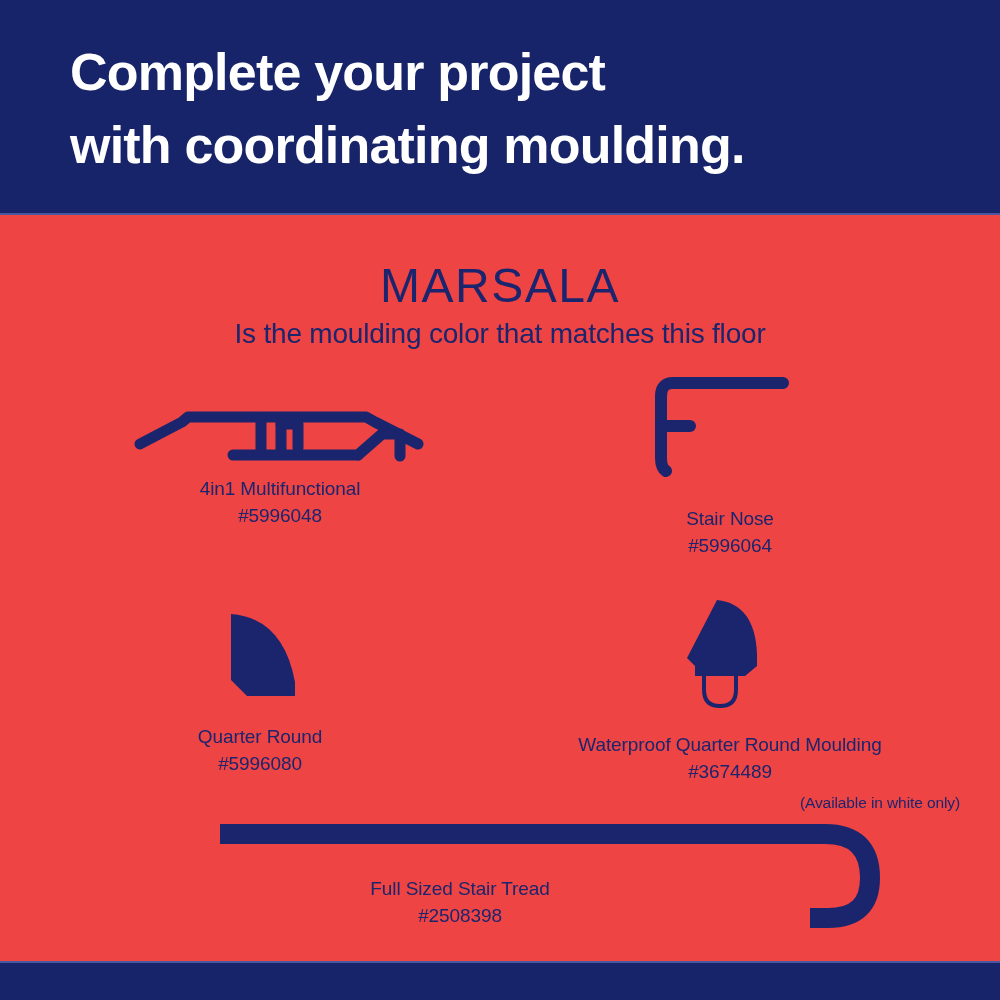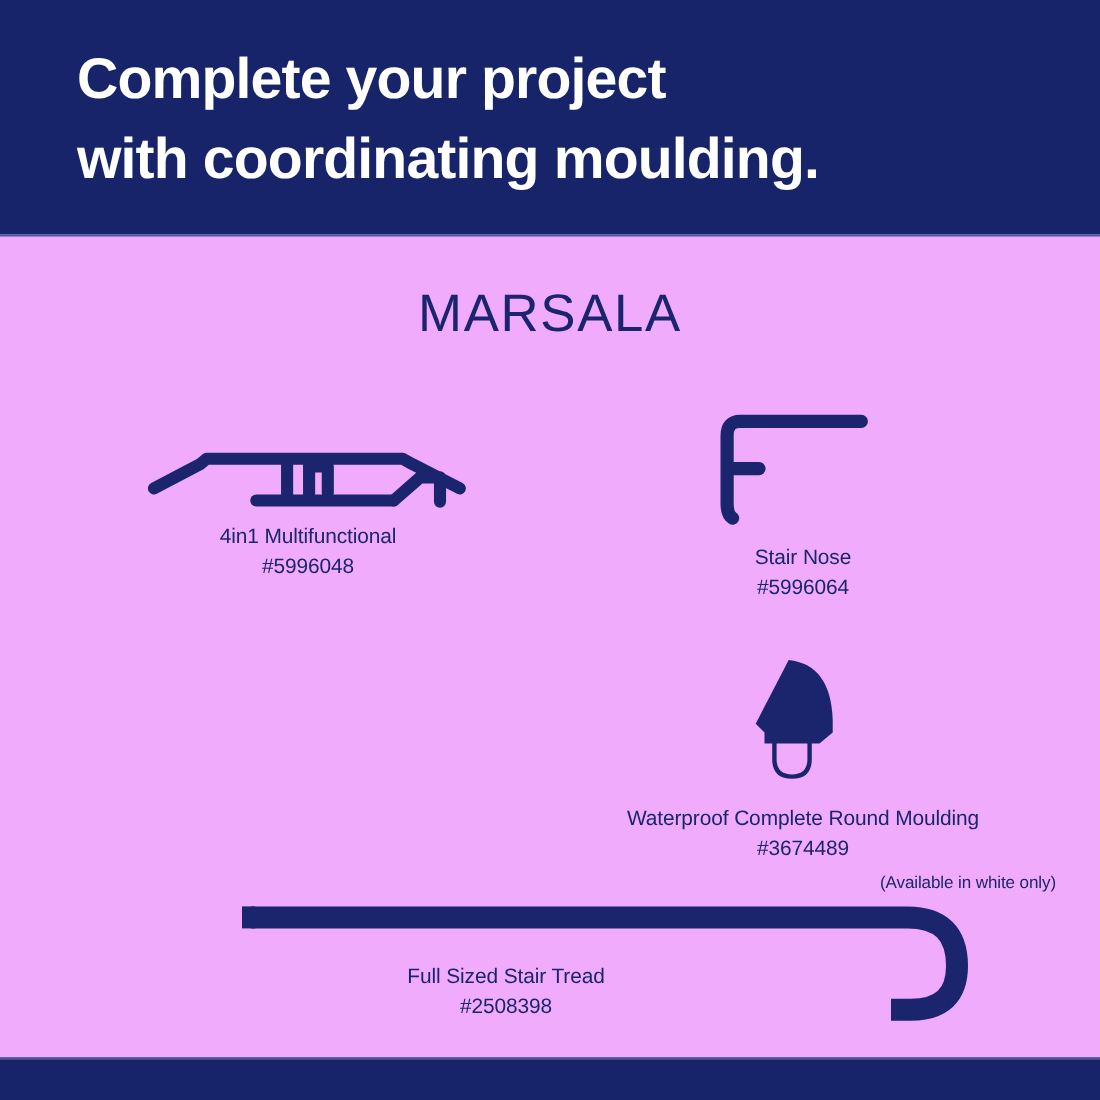--- a/index.html
+++ b/index.html
@@ -9,21 +9,21 @@
     padding: 0;
     background: #ffffff;
   }
   body {
     font-family: "Liberation Sans", sans-serif;
   }
   .page {
     position: relative;
     width: 1000px;
     height: 1000px;
-    background: #f0abfc;
+    background: #ef4444;
     overflow: hidden;
   }
 
   
   .hero {
     position: absolute;
     left: 0; top: 0;
     width: 1000px;
     height: 213px;
     background: #182469;
@@ -98,21 +98,21 @@
   }
 
   
   #item-4in1      { left: 60px;  top: 376px; width: 440px; }
   #item-stairnose { left: 520px; top: 372px; width: 420px; }
   #item-qround    { left: 60px;  top: 600px; width: 400px; }
   #item-wpqround  { left: 500px; top: 592px; width: 460px; }
   #item-tread     { left: 40px;  top: 818px; width: 880px; }
 
   #item-4in1 .caption      { margin-top: 18px; }
-  #item-stairnose .caption { margin-top: 18px; }
+  #item-stairnose .caption { margin-top: 29px; }
   #item-qround .caption    { margin-top: 24px; }
   #item-wpqround .caption  { margin-top: 18px; }
 
   #item-tread .caption {
     position: absolute;
     left: 120px;
     top: 58px;
     width: 600px;
   }
 
@@ -136,20 +136,21 @@
 
 <div class="page">
 
   <div class="hero">
     <div class="hero-title">Complete your project
 with coordinating moulding.</div>
   </div>
   <div class="hero-rule"></div>
 
   <div class="brand-name">MARSALA</div>
+  <div class="brand-sub">Is the moulding color that matches this floor</div>
 
   <div class="product" id="item-4in1">
     <div class="product-art">
       <svg width="300" height="82" viewBox="0 0 300 82">
         <g fill="none" stroke="#1b256d" stroke-width="11" stroke-linecap="round" stroke-linejoin="round">
 
           <path d="M 10 68 L 52 46 L 58 41 L 236 41 L 245 46 L 288 68"></path>
 
           <path d="M 131 44 L 131 74"></path>
           <path d="M 151 48 L 151 74"></path>
@@ -177,39 +178,55 @@
           <path d="M 28 54 L 55 54"></path>
         </g>
       </svg>
     </div>
     <div class="caption">
       <span>Stair Nose</span>
       <span class="sku">#5996064</span>
     </div>
   </div>
 
+  <div class="product" id="item-qround">
+    <div class="product-art">
+      <svg width="110" height="100" viewBox="0 0 110 100">
+        <path fill="#1b256d" d="M 26 14
+                 Q 78 18 90 82
+                 L 90 96
+                 L 42 96
+                 L 26 80
+                 Z"></path>
+      </svg>
+    </div>
+    <div class="caption">
+      <span>Quarter Round</span>
+      <span class="sku">#5996080</span>
+    </div>
+  </div>
 
   <div class="product" id="item-wpqround">
     <div class="product-art">
       <svg width="130" height="122" viewBox="0 0 130 122">
 
         <path fill="#1b256d" d="M 52 8
                  Q 90 12 92 62
                  L 92 74
                  L 80 84
                  L 30 84
                  L 30 74
                  L 22 66
                  Z"></path>
 
         <path fill="none" stroke="#1b256d" stroke-width="4" d="M 39 79 L 39 98 Q 39 114 55 114 Q 71 114 71 98 L 71 79"></path>
       </svg>
     </div>
     <div class="caption">
-      <span>Waterproof Complete Round Moulding</span>
+      <span>Waterproof Quarter Round Moulding</span>
       <span class="sku">#3674489</span>
       <span class="note">(Available in white only)</span>
     </div>
   </div>
 
   <div class="product" id="item-tread">
     <div class="product-art">
       <svg width="800" height="110" viewBox="0 0 800 110">
         <g fill="none" stroke="#1b256d" stroke-width="20" stroke-linecap="butt" stroke-linejoin="round">
 

